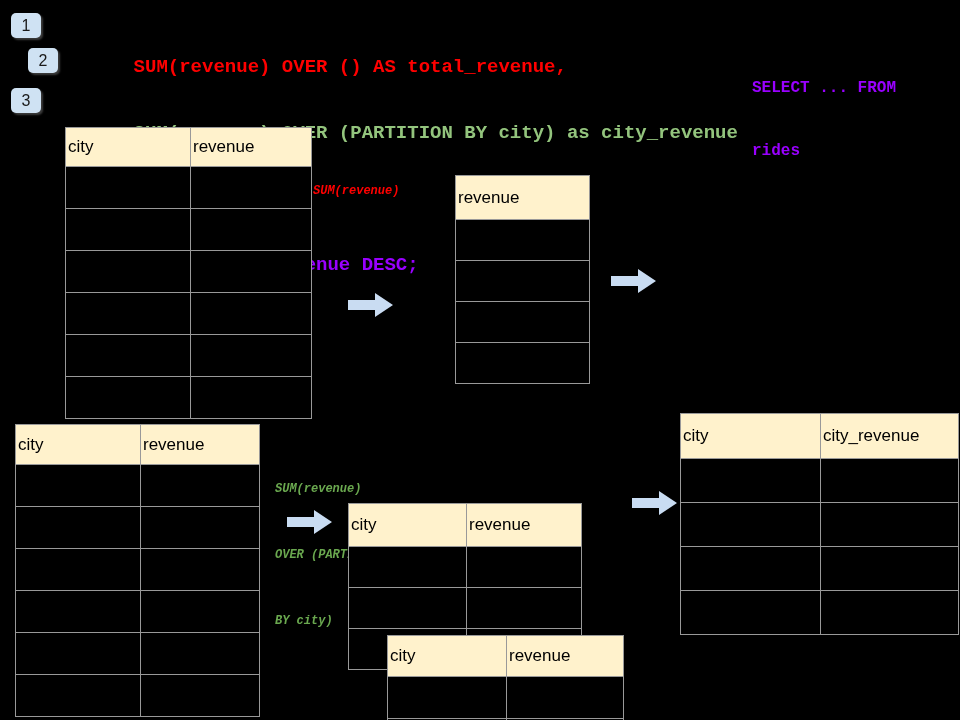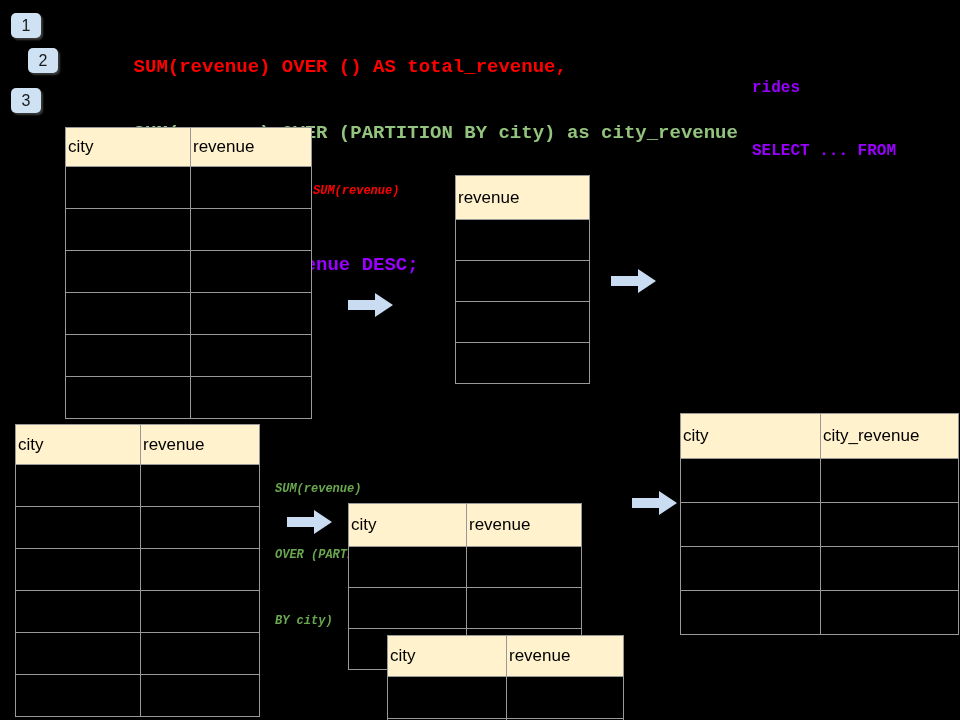--- a/index.html
+++ b/index.html
@@ -105,22 +105,22 @@
   </div>
 
   <div class="code">
     <div class="red">    SUM(revenue) OVER () AS total_revenue,</div>
     <div class="green">    SUM(revenue) OVER (PARTITION BY city) as city_revenue</div>
     <div class="purple">  FROM rides</div>
     <div class="purple">  ORDER by city_revenue DESC;</div>
   </div>
 
   <div class="side-note">
+    <div>SELECT ... FROM</div>
     <div>rides</div>
-    <div>SELECT ... FROM</div>
   </div>
 
   <table class="tbl tbl-a">
     <thead>
       <tr>
         <th class="c1">city</th>
         <th class="c2">revenue</th>
       </tr>
     </thead>
     <tbody>

